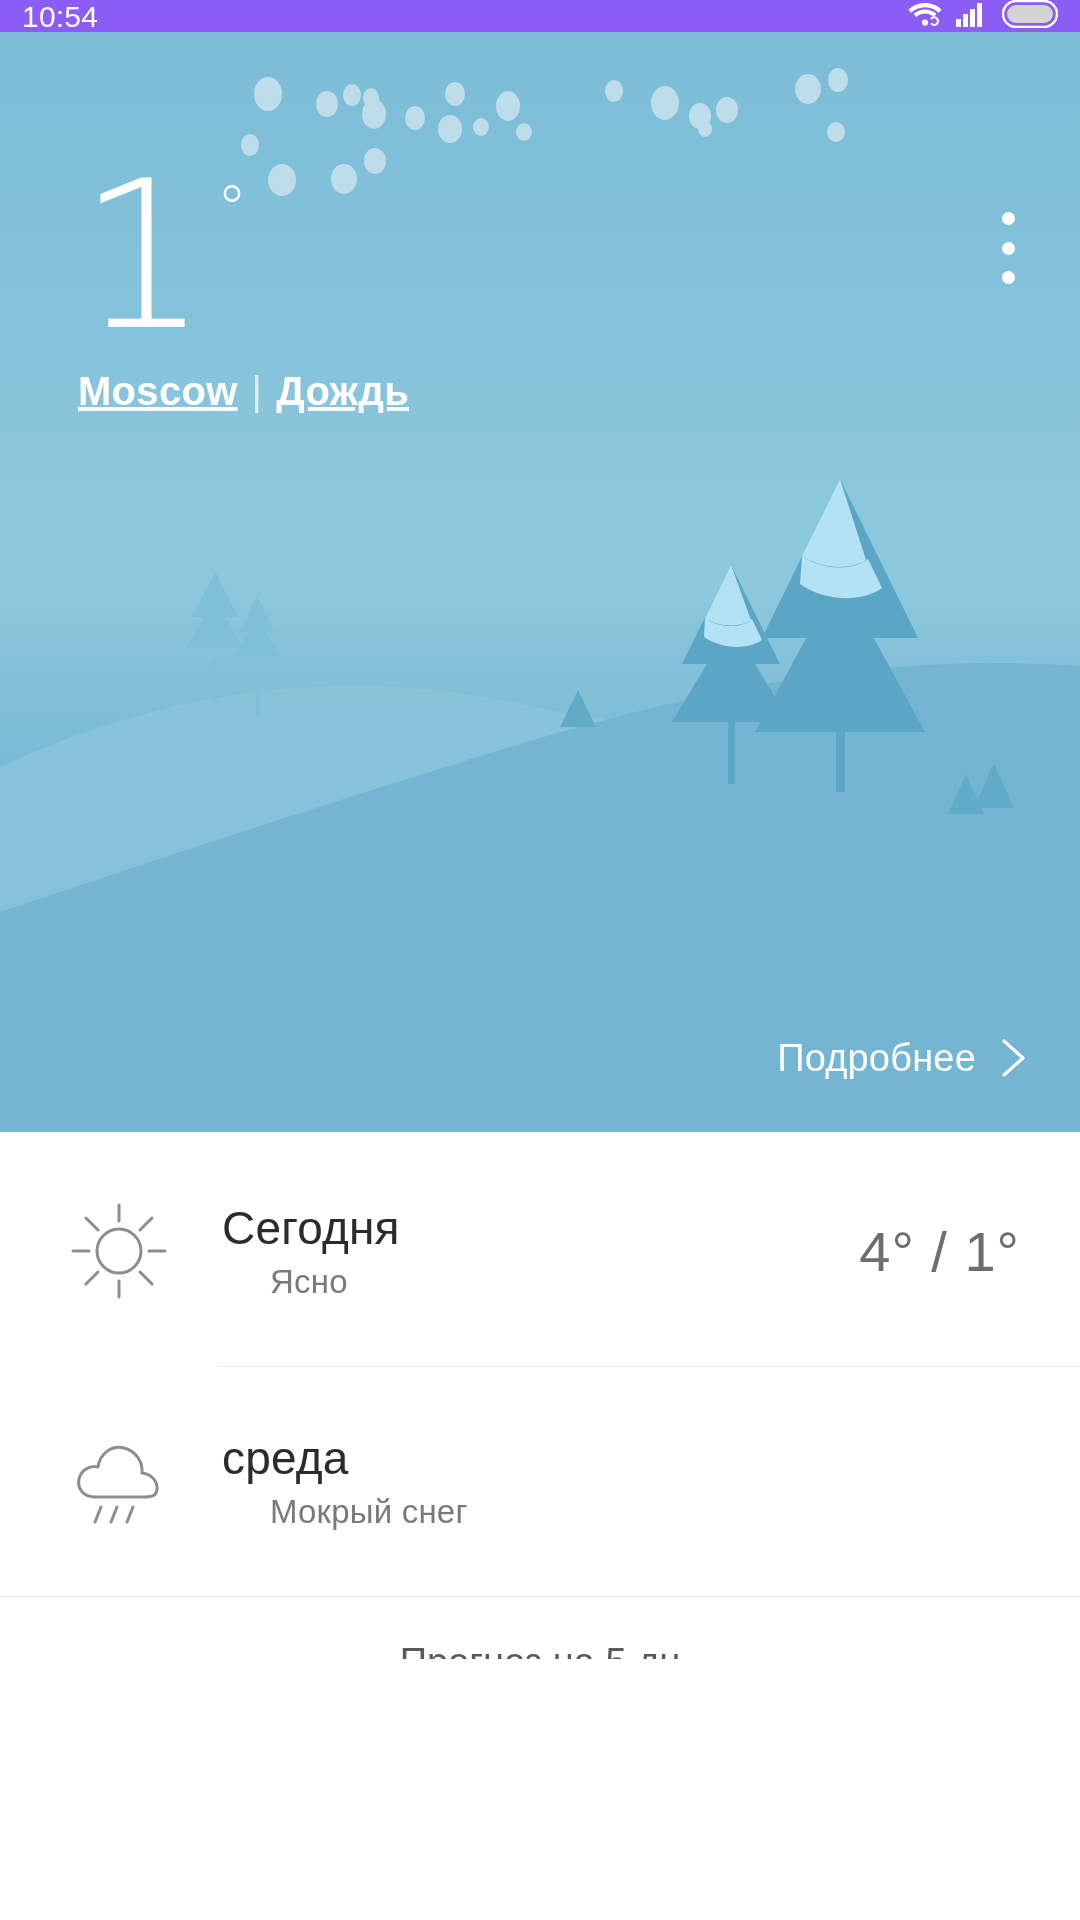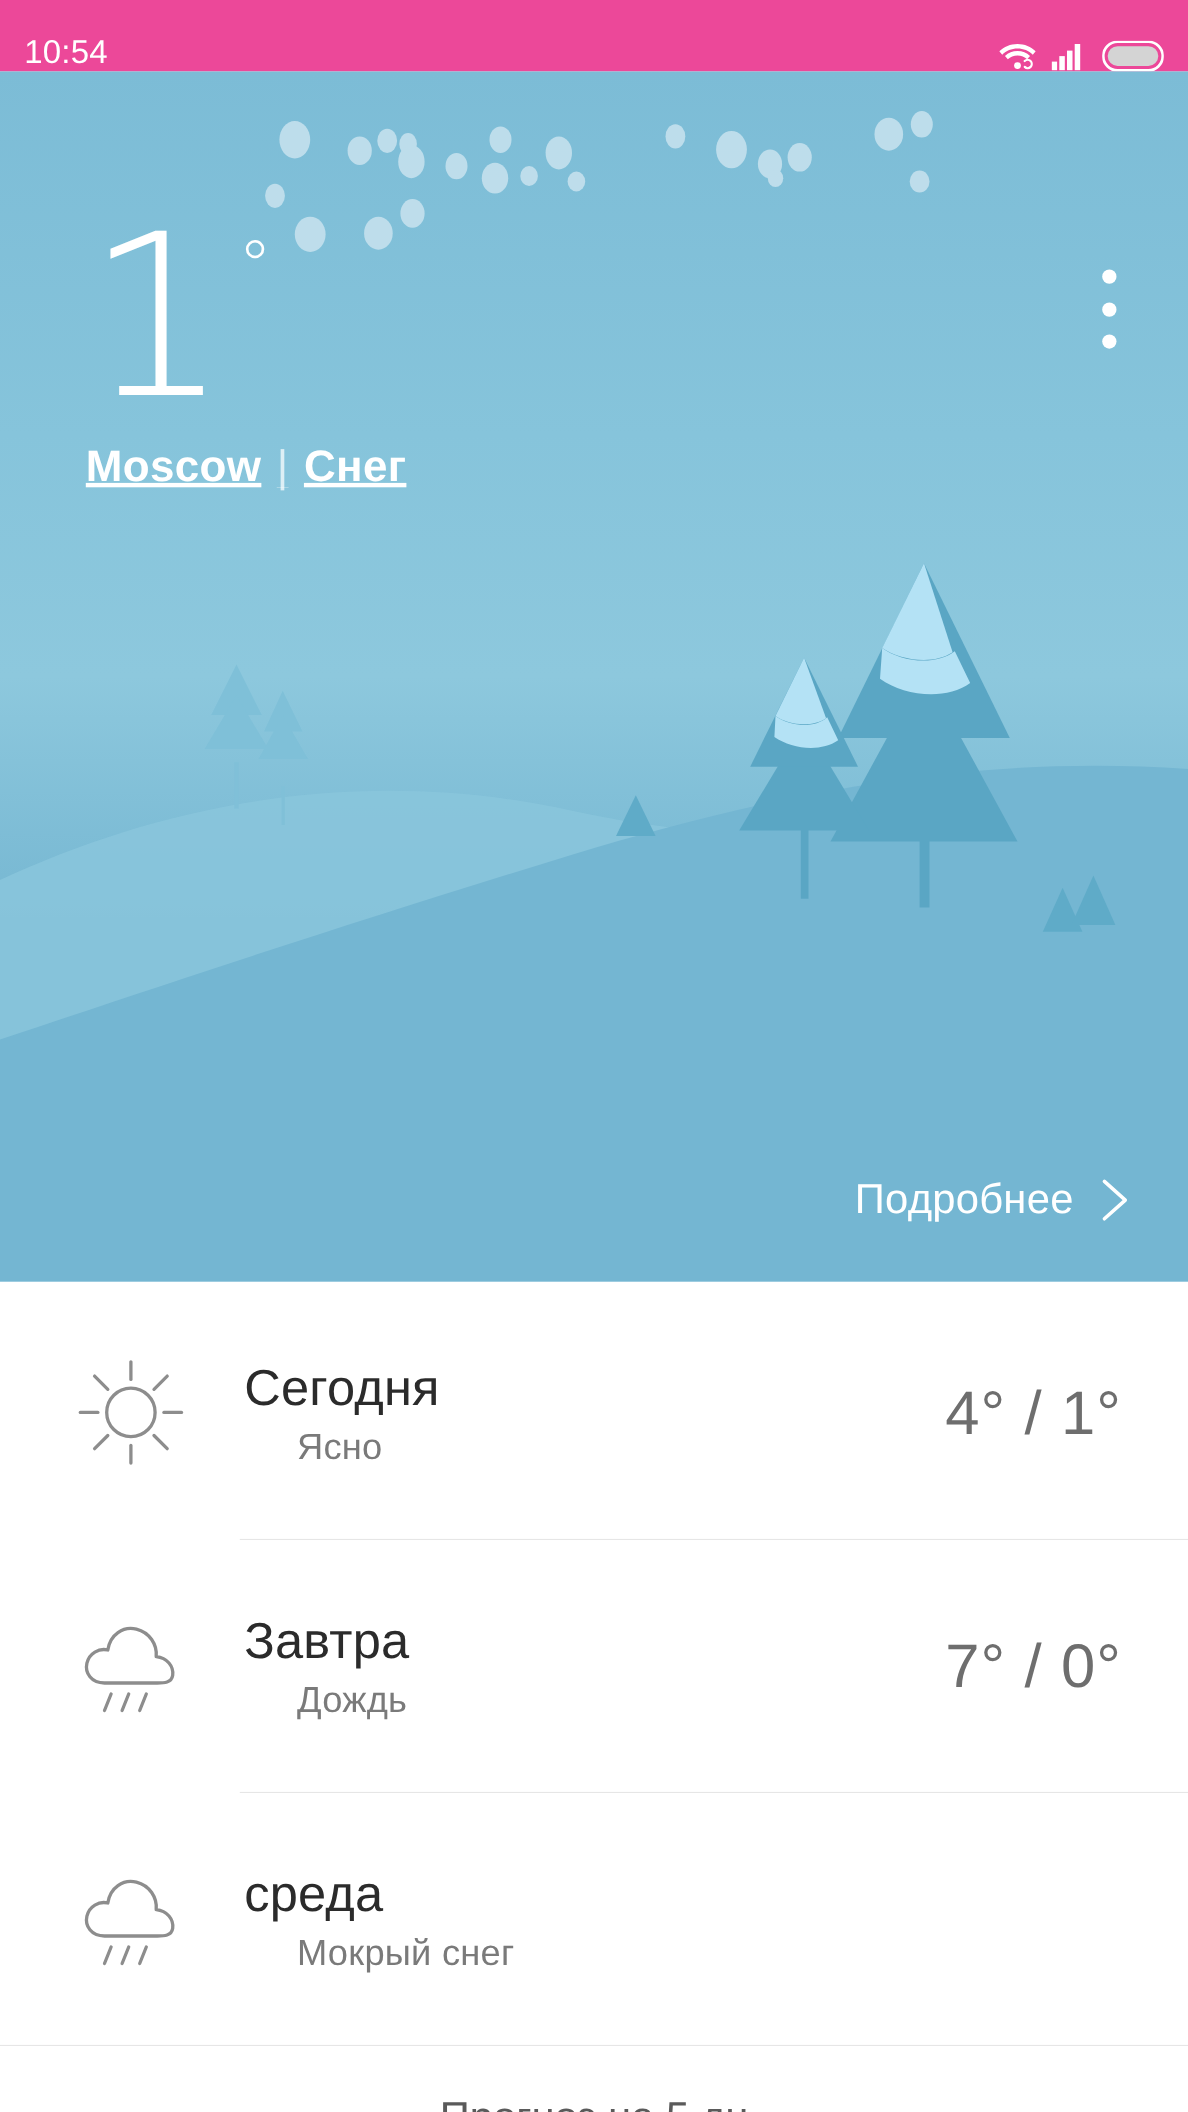--- a/index.html
+++ b/index.html
@@ -6,23 +6,23 @@
   html, body {
     width:1080px; height:1920px;
     background:#ffffff;
     font-family:"Liberation Sans", sans-serif;
     overflow:hidden;
   }
 
   
   .statusbar{
     position:relative;
-    height:65px; width:1080px;
-    background:#ec4899;
-    display:flex; align-items:flex-end;
+    height:32px; width:1080px;
+    background:#8b5cf6;
+    display:flex; align-items:flex-start;
     padding:0 22px;
   }
   .status-time{
     color:#ffffff;
     font-size:30px;
     font-weight:400;
     letter-spacing:.2px;
   }
   .status-right{
     margin-left:auto;
@@ -279,21 +279,21 @@
   </div>
 
   <div class="temp-block">
     <div class="temp-row">
       <span class="temp-value">1</span>
       <span class="temp-deg">°</span>
     </div>
     <div class="city-line">
       <span>Moscow</span>
       <span class="city-sep">|</span>
-      <span>Снег</span>
+      <span>Дождь</span>
     </div>
   </div>
 
   <div class="more-btn">
     <span class="more-label">Подробнее</span>
     <svg class="more-chev" viewBox="0 0 30 44">
       <polyline points="6,5 25,22 6,39" fill="none" stroke="#ffffff" stroke-width="3.2" stroke-linecap="round" stroke-linejoin="round"></polyline>
     </svg>
   </div>
 </div>
@@ -316,50 +316,33 @@
         </g>
       </svg>
     </div>
     <div class="frow-text">
       <div class="frow-day">Сегодня</div>
       <div class="frow-cond">Ясно</div>
     </div>
     <div class="frow-temps">4° / 1°</div>
   </div>
 
+
   <div class="frow">
     <div class="frow-icon">
       <svg width="108" height="108" viewBox="0 0 108 108">
         <path d="M30 70 C 18 70, 12 61, 14 52 C 16 43, 25 38, 33 40 C 35 26, 47 18, 59 21 C 71 24, 78 35, 77 46 C 87 47, 93 55, 92 63 C 91 70, 84 70, 78 70 Z" fill="none" stroke="#8d8d8d" stroke-width="3" stroke-linejoin="round"></path>
         <g stroke="#8d8d8d" stroke-width="3" stroke-linecap="round">
           <line x1="36" y1="80" x2="30" y2="95"></line>
           <line x1="52" y1="80" x2="46" y2="95"></line>
           <line x1="68" y1="80" x2="62" y2="95"></line>
         </g>
       </svg>
     </div>
     <div class="frow-text">
-      <div class="frow-day">Завтра</div>
-      <div class="frow-cond">Дождь</div>
-    </div>
-    <div class="frow-temps">7° / 0°</div>
-  </div>
-
-  <div class="frow">
-    <div class="frow-icon">
-      <svg width="108" height="108" viewBox="0 0 108 108">
-        <path d="M30 70 C 18 70, 12 61, 14 52 C 16 43, 25 38, 33 40 C 35 26, 47 18, 59 21 C 71 24, 78 35, 77 46 C 87 47, 93 55, 92 63 C 91 70, 84 70, 78 70 Z" fill="none" stroke="#8d8d8d" stroke-width="3" stroke-linejoin="round"></path>
-        <g stroke="#8d8d8d" stroke-width="3" stroke-linecap="round">
-          <line x1="36" y1="80" x2="30" y2="95"></line>
-          <line x1="52" y1="80" x2="46" y2="95"></line>
-          <line x1="68" y1="80" x2="62" y2="95"></line>
-        </g>
-      </svg>
-    </div>
-    <div class="frow-text">
       <div class="frow-day">среда</div>
       <div class="frow-cond">Мокрый снег</div>
     </div>
   </div>
 
   <div class="list-sep"></div>
 
   <div class="footer-note">Прогноз на 5 дн</div>
 </div>
 

